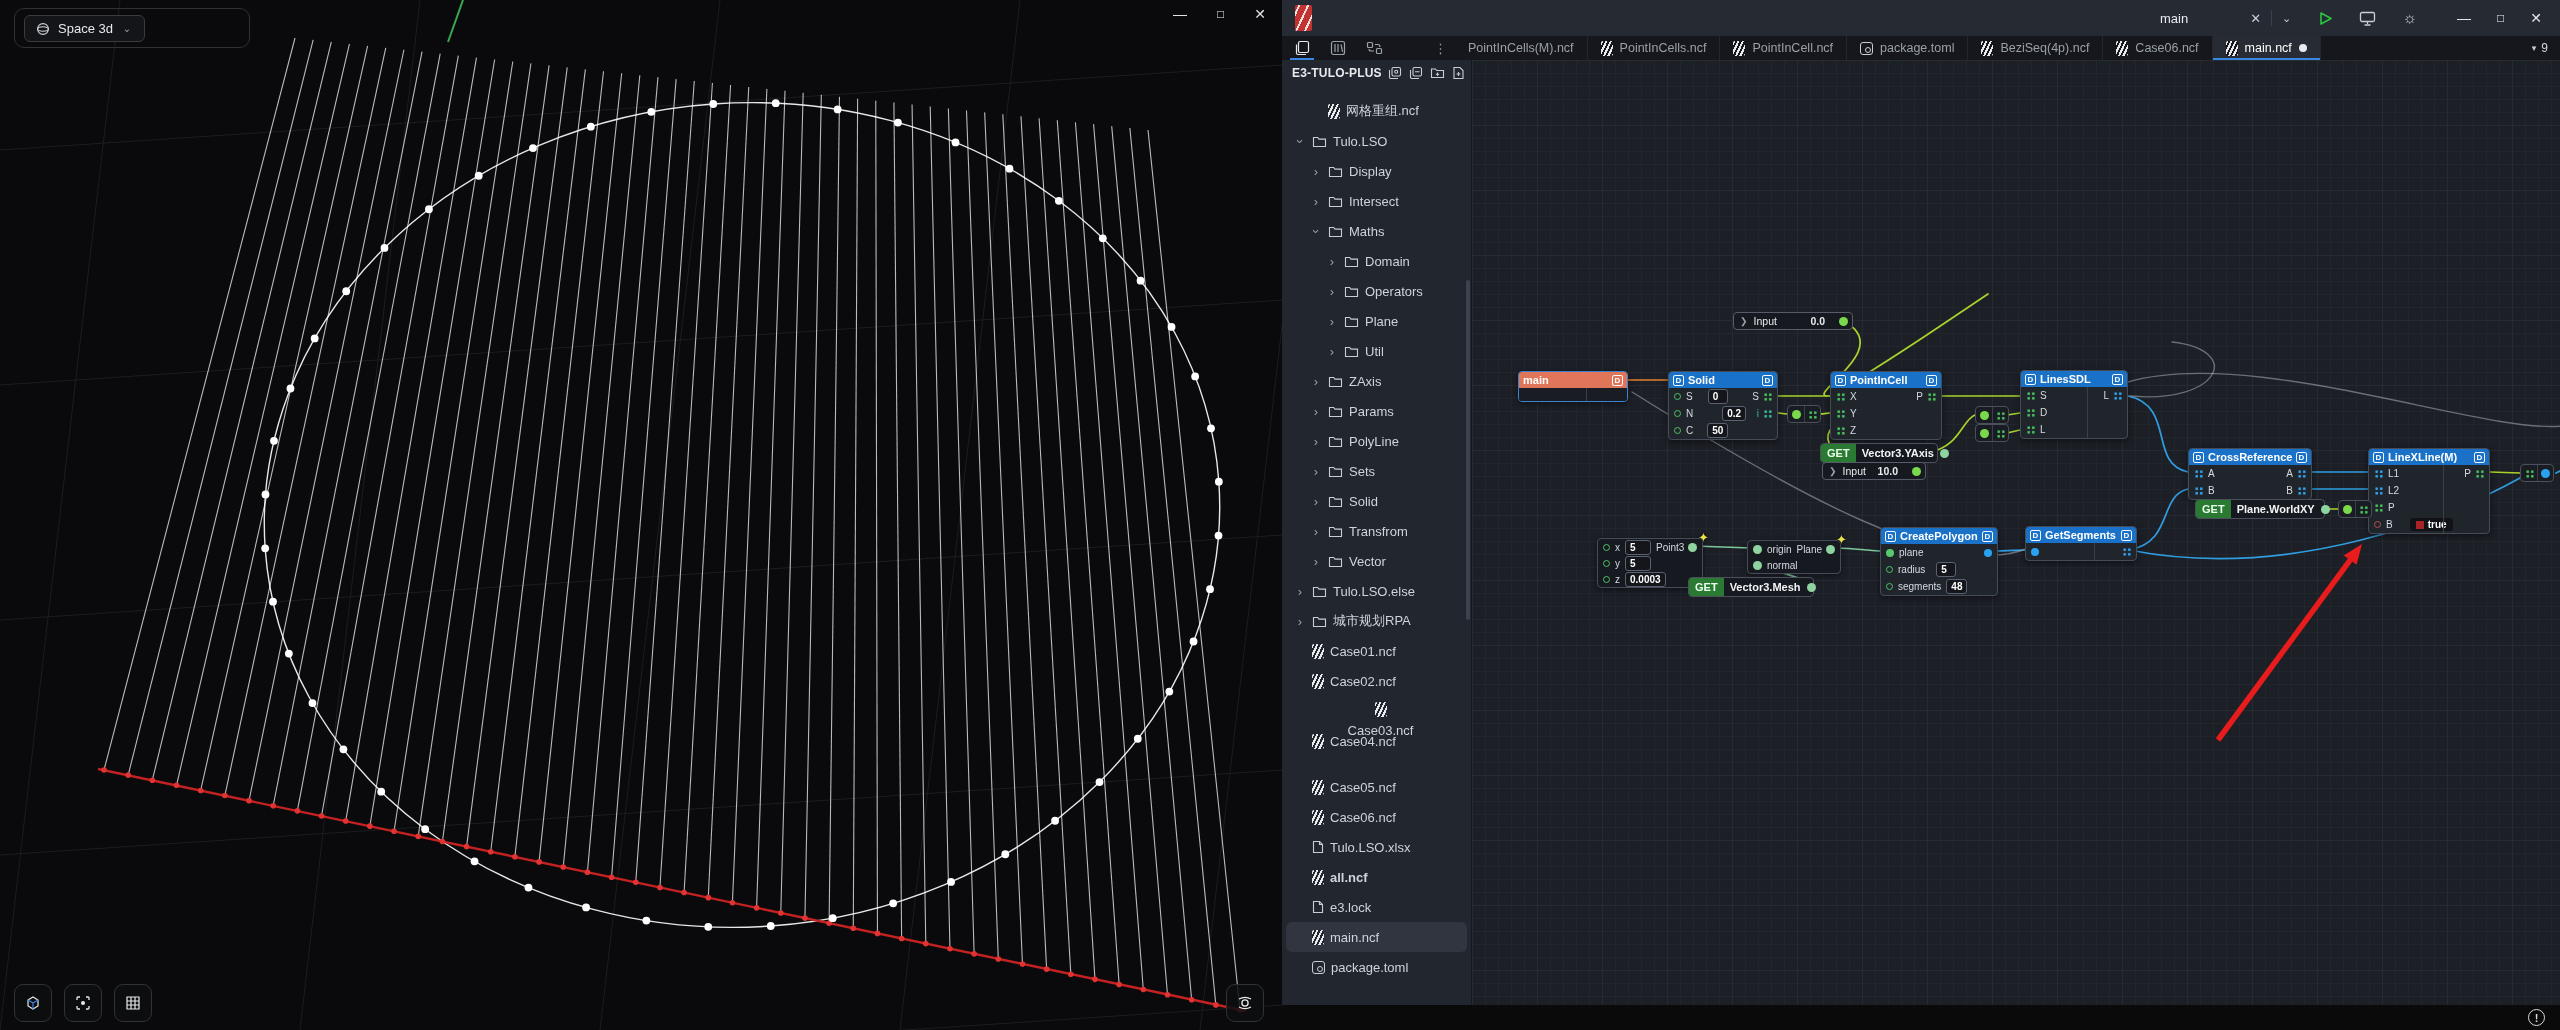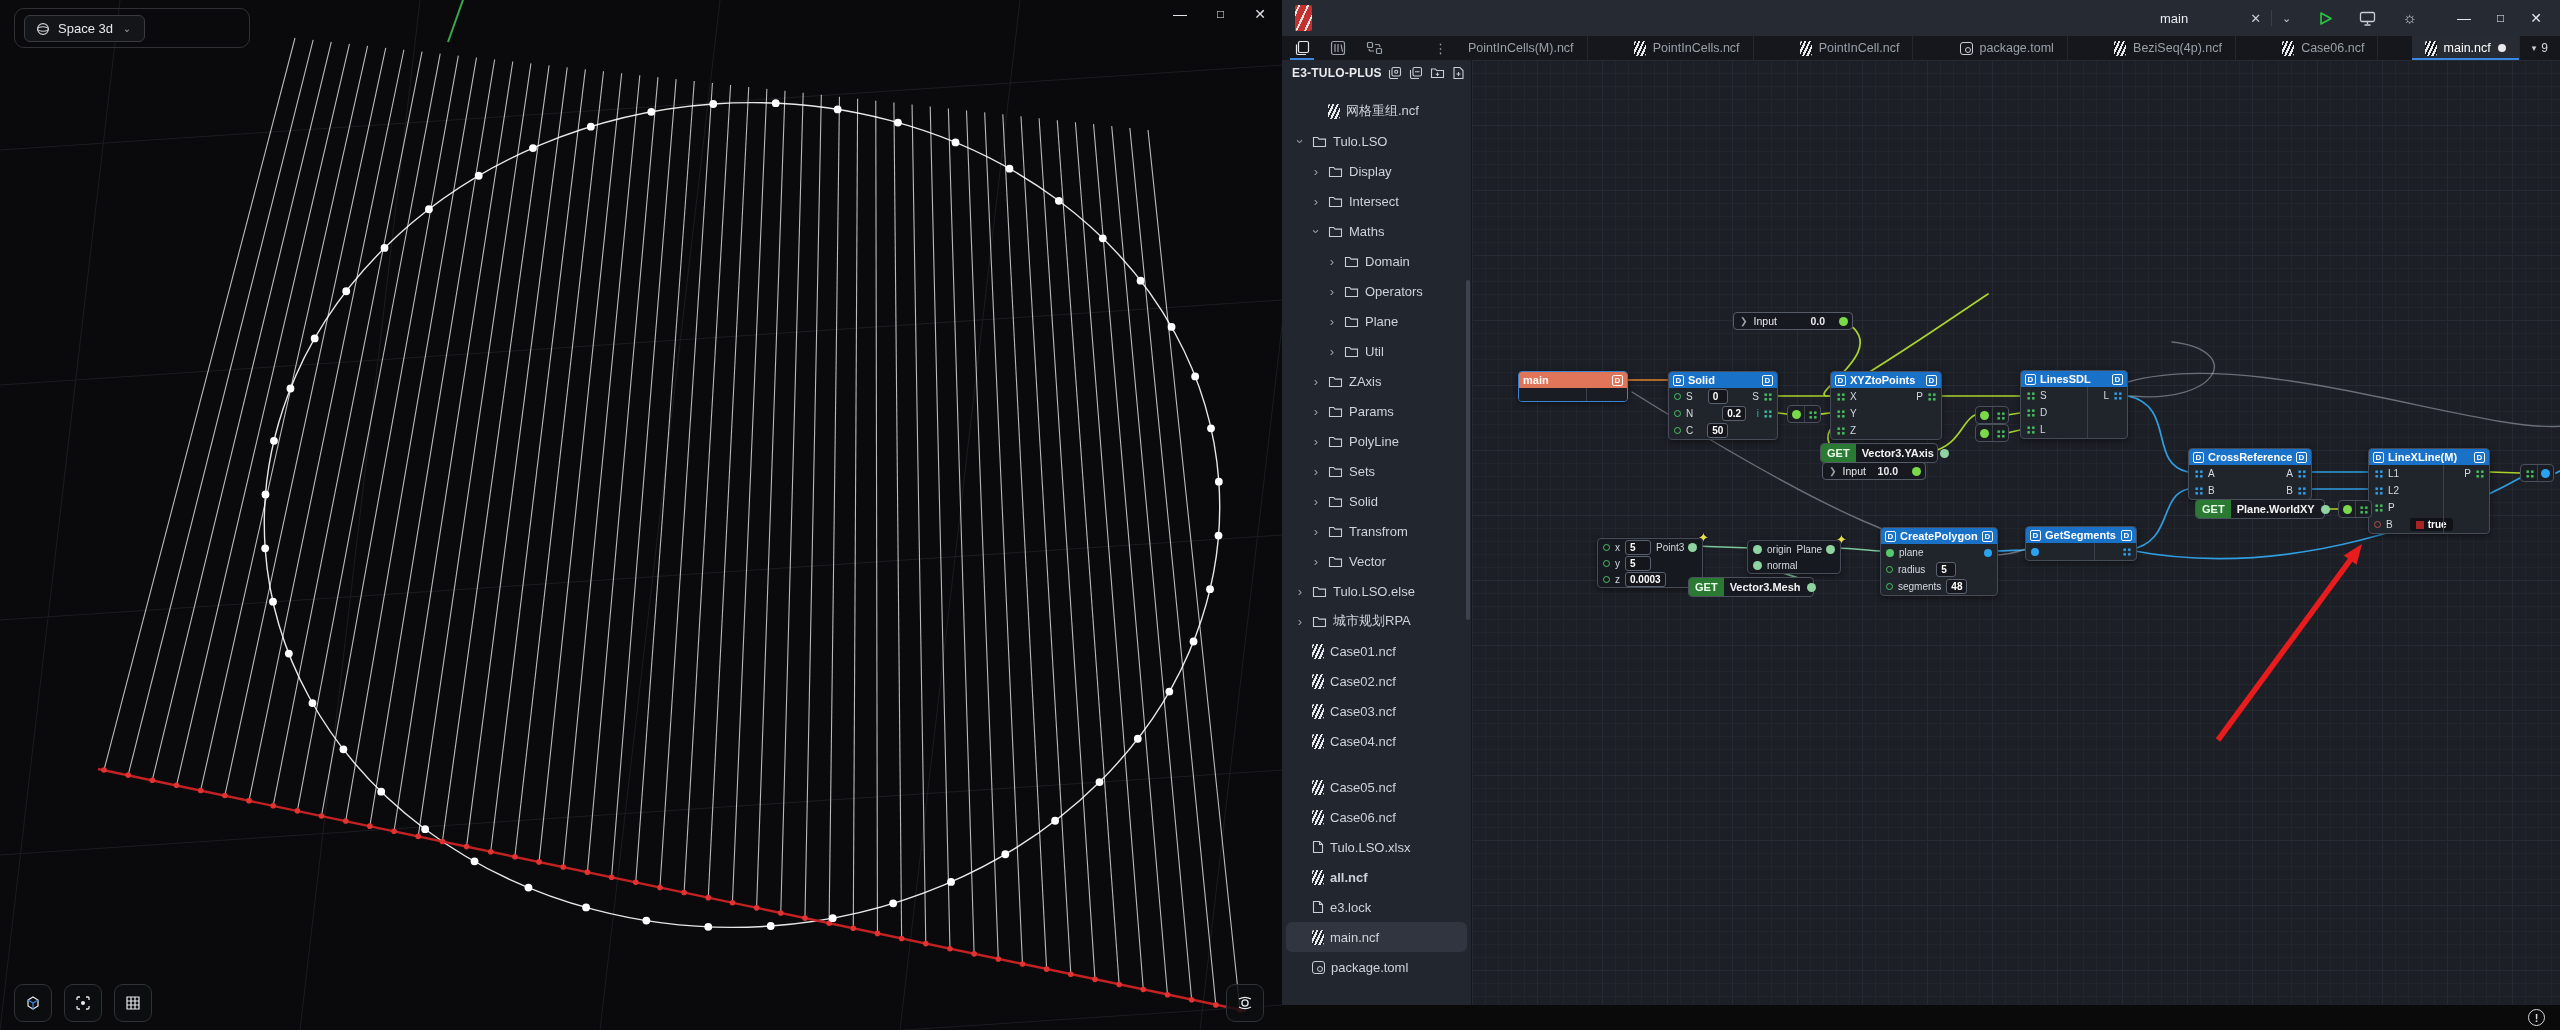--- a/index.html
+++ b/index.html
@@ -42,21 +42,21 @@
   .tt-right .wmin,.tt-right .wmax,.tt-right .wclose { font-size:14px; color:#e4e6ea; }
   .sun { font-size:16px; }
 
   .tabbar { height:24px; background:#15171c; display:flex; align-items:stretch; flex:none;
     color:#9aa0a8; }
   .tb-icons { width:150px; display:flex; align-items:center; gap:20px; padding-left:12px; flex:none; }
   .tb-icons .ic { position:relative; height:100%; display:flex; align-items:center; }
   .tb-icons .ic.active::after { content:''; position:absolute; left:-4px; right:-4px;
     bottom:0; height:2px; background:#3b86e0; }
   .tb-more { display:flex; align-items:center; padding:0 8px 0 2px; font-size:13px; color:#9aa0a8; }
-  #tabs { display:flex; flex:1; overflow:hidden;justify-content:space-between; }
+  #tabs { display:flex; flex:1; overflow:hidden; }
   .tab { display:flex; align-items:center; gap:7px; padding:0 13px; font-size:12.5px;
     border-right:1px solid #24272e; white-space:nowrap; position:relative; }
   .tab.active { background:#262b34; color:#fff; }
   .tab.active::after { content:''; position:absolute; left:0; right:0; bottom:0;
     height:2px; background:#3b86e0; }
   .dirty-dot { width:8px; height:8px; border-radius:50%; background:#e8eaed; }
   .tb-overflow { display:flex; align-items:center; gap:5px; padding:0 12px; color:#d4d7dc;
     font-size:12px; }
   .tb-overflow .tri { font-size:9px; color:#c9ced6; }
 
@@ -610,21 +610,21 @@
             <div class="trow" style="padding-left: 8px;">
               <span class="chev"></span>
               <span class="ncf-ic"></span>
               <span>Case01.ncf</span>
             </div>
             <div class="trow" style="padding-left: 8px;">
               <span class="chev"></span>
               <span class="ncf-ic"></span>
               <span>Case02.ncf</span>
             </div>
-            <div class="trow" style="padding-left: 8px;">
+            <div class="trow" style="padding-left: 8px; flex-direction: column;">
               <span class="chev"></span>
               <span class="ncf-ic"></span>
               <span>Case03.ncf</span>
             </div>
             <div class="trow" style="padding-left: 8px;">
               <span class="chev"></span>
               <span class="ncf-ic"></span>
               <span>Case04.ncf</span>
             </div>
             <div class="trow" style="padding-left: 8px; margin-top: 16px;">
@@ -748,21 +748,21 @@
           <div class="nrow">
               <span class="ring"></span>
             <span class="plabel">C</span>
             <span class="val" style="margin-left:9px">50</span>
             </div>
         </div>
 
         <div class="node" style="left:358px;top:311px;width:112px">
           <div class="nhead">
             <span class="dbadge">D</span>
-            <span class="title">XYZtoPoints</span>
+            <span class="title">PointInCell</span>
             <span class="dbadge">D</span>
           </div>
           <div class="nrow">
               <span class="dots"></span>
             <span class="plabel">X</span>
             <span class="outcell">
                 <span class="plabel">P</span>
                 <span class="dots"></span>
               </span>
             </div>

